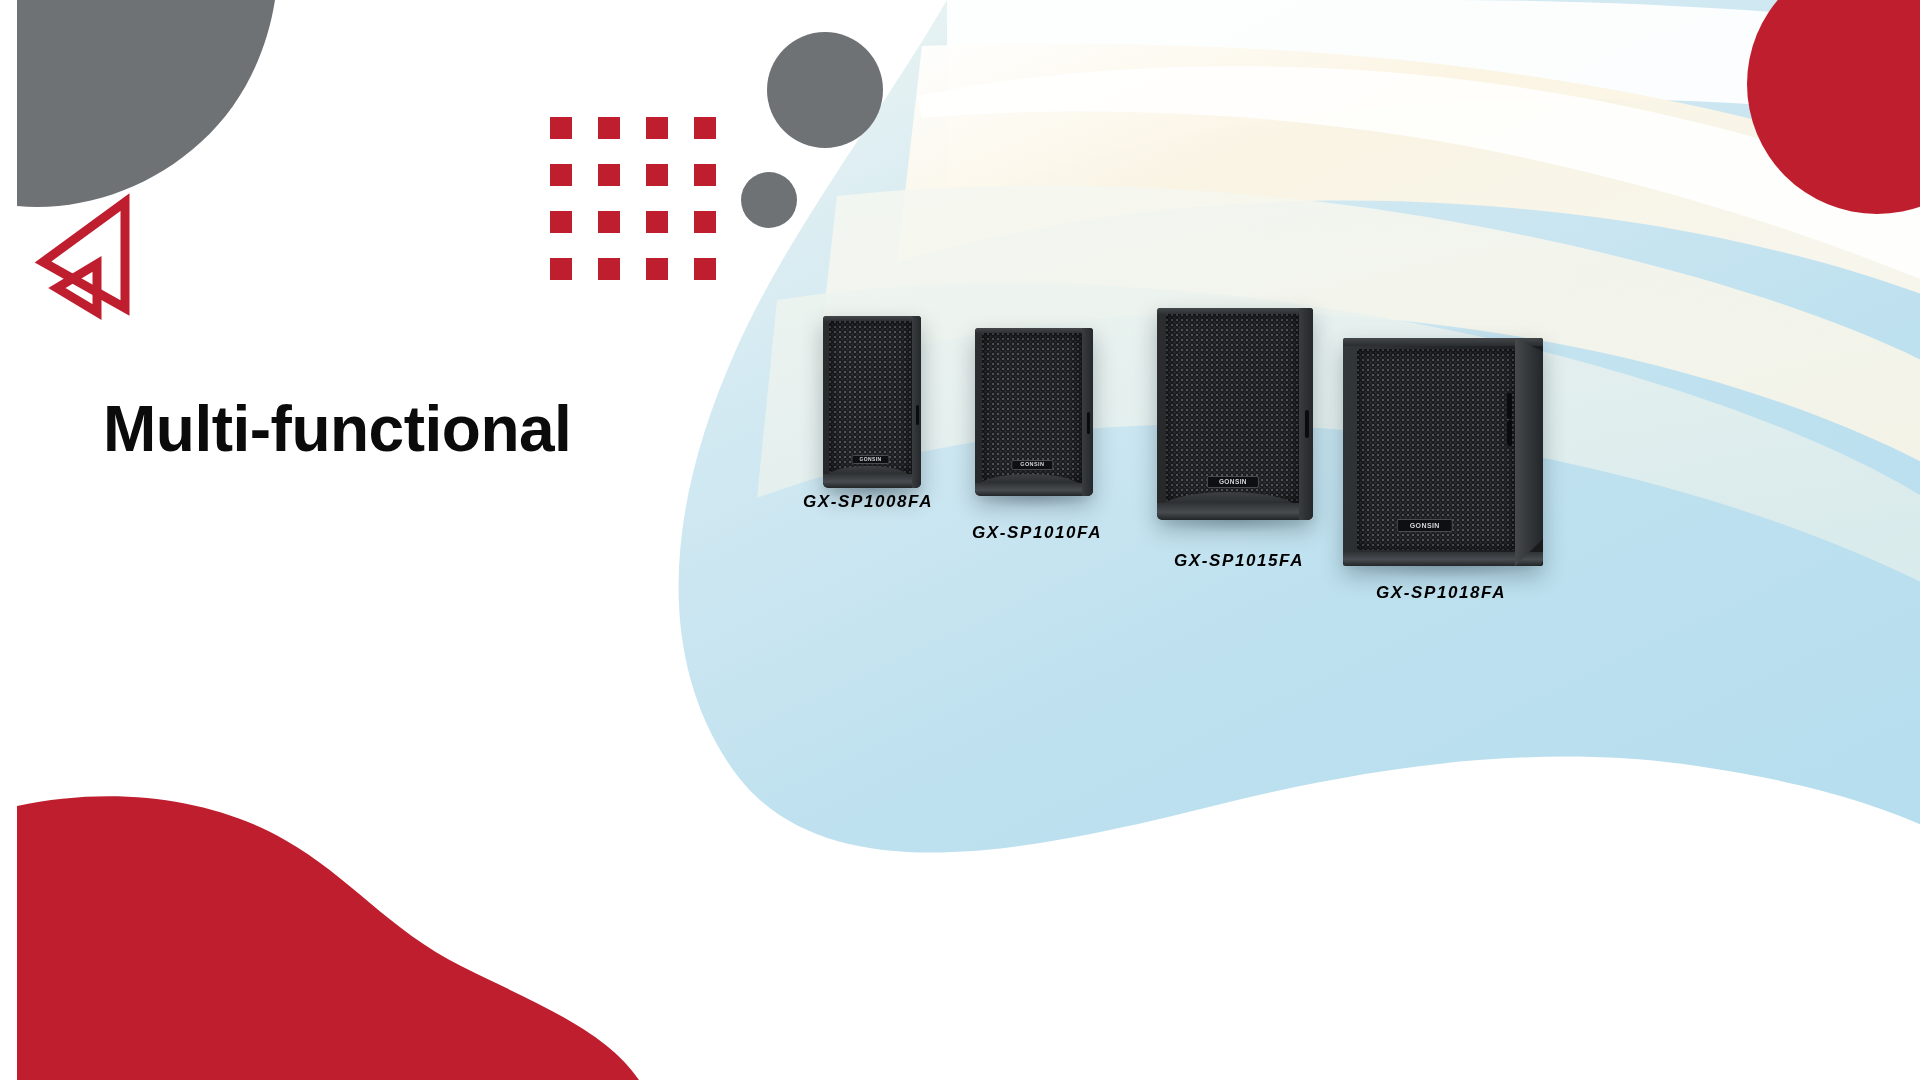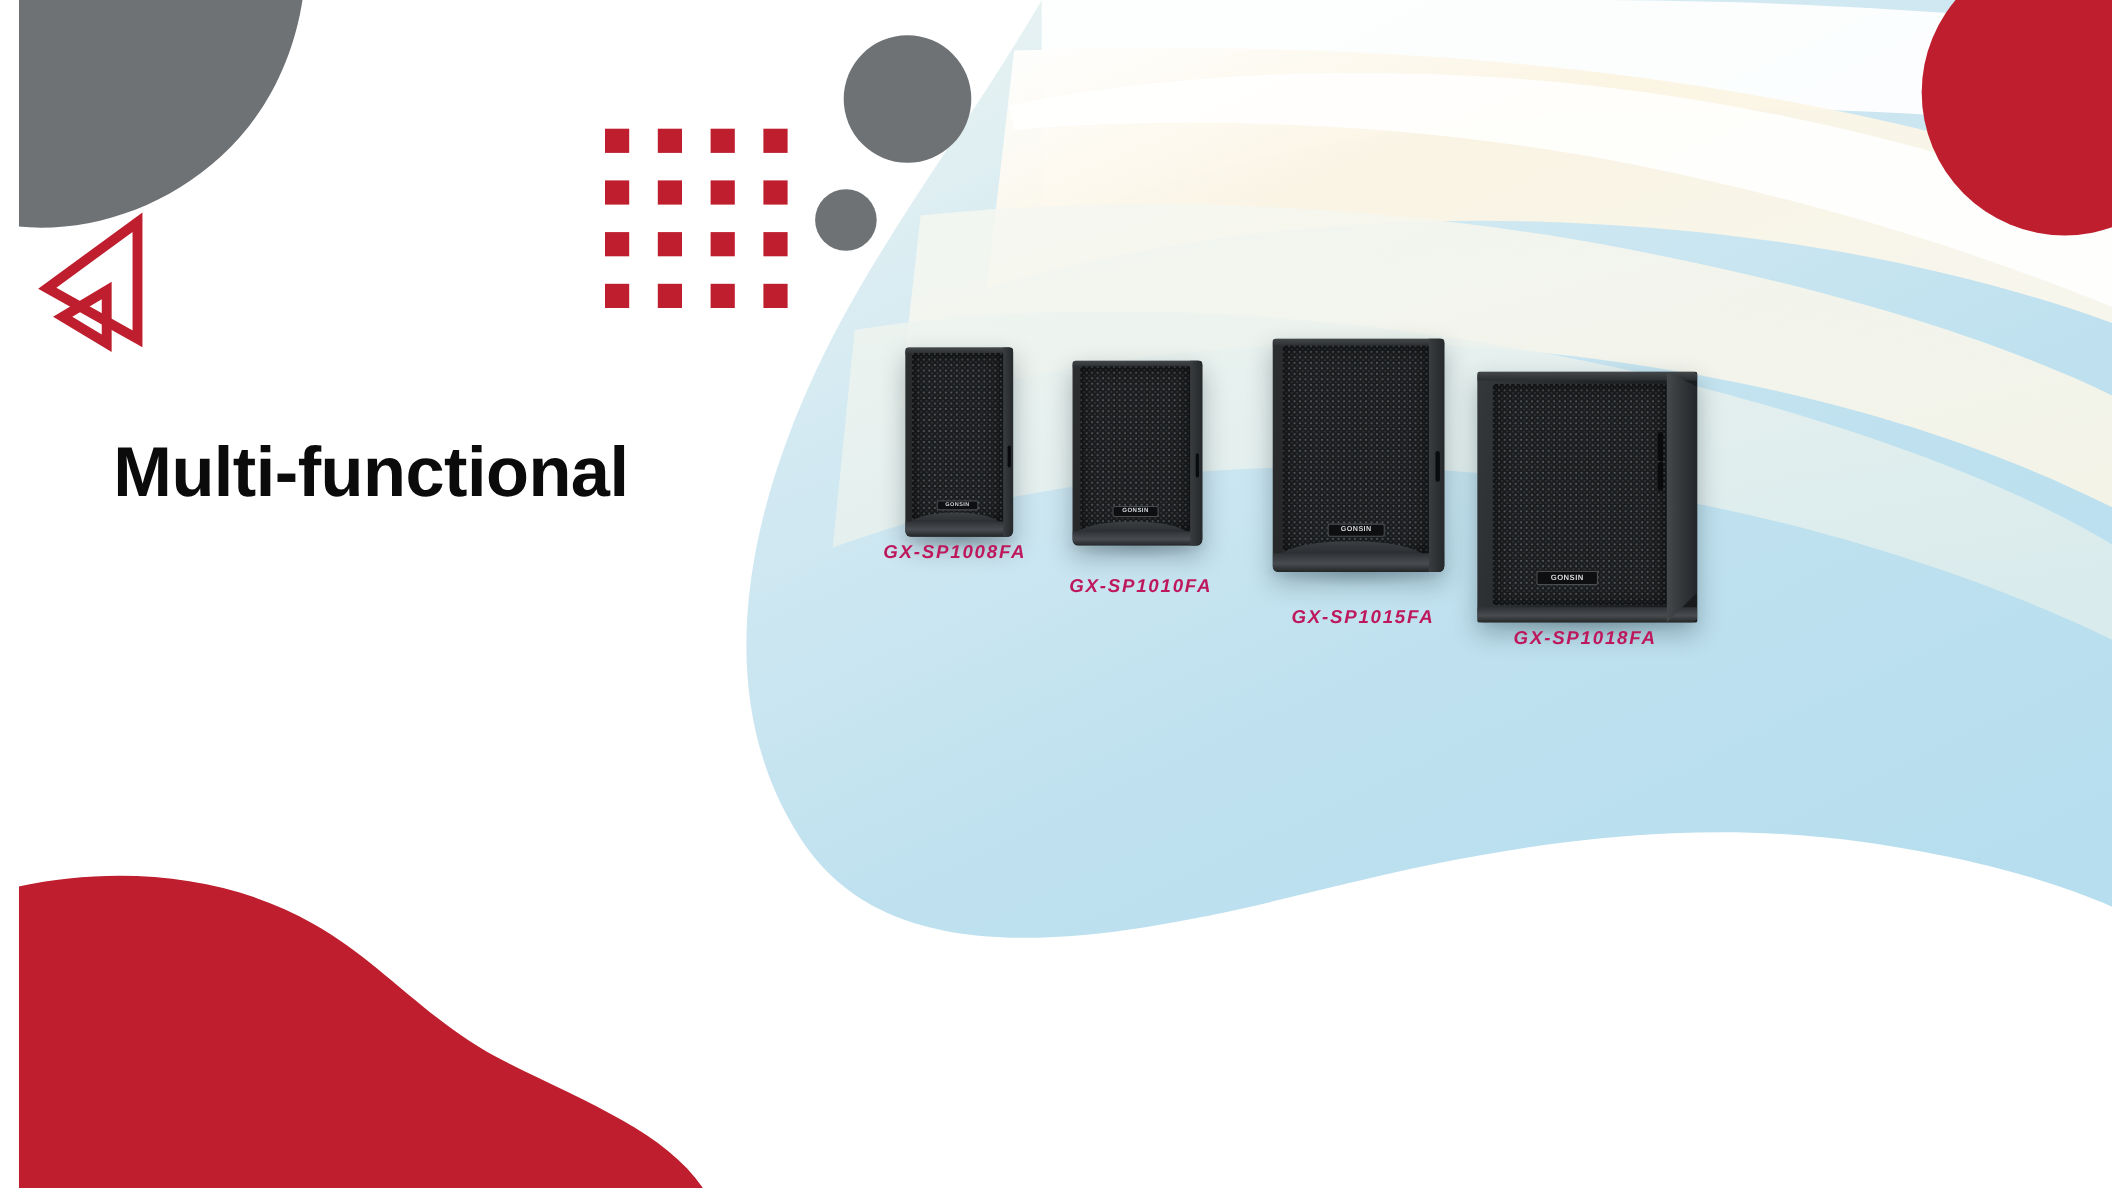--- a/index.html
+++ b/index.html
@@ -68,21 +68,21 @@
   .headline .ln { display:block; white-space:nowrap; }
 
   
   .products { position:absolute; inset:0; }
 
   .product { position:absolute; }
 
   .product .label {
     position:absolute;
     white-space:nowrap;
-    color:#be185d;
+    color:#000000;
     font-family:"Liberation Sans", sans-serif;
     font-weight:bold;
     font-style:italic;
     letter-spacing:1.6px;
     font-size:17px;
   }
 
   
   .cab { position:absolute; }
 
@@ -365,17 +365,17 @@
         <div class="front">
           <div class="trim-top"></div>
           <div class="grille"></div>
           <div class="trim-bot" style="height:6%;"></div>
           <div class="badge" style="bottom:34px; left:42%; width:56px; height:13px; font-size:7px;">GONSIN</div>
         </div>
         <div class="side"></div>
         <div class="handle" style="right:15.5%; top:24%; height:26px; width:5px;"></div>
         <div class="handle" style="right:15.5%; top:36%; height:26px; width:5px;"></div>
       </div>
-      <span class="label" style="left:1359px; top:570px;">GX-SP1018FA</span>
+      <span class="label" style="left:1359px; top:583px;">GX-SP1018FA</span>
     </div>
 
   </div>
 </div>
 
 </body></html>

